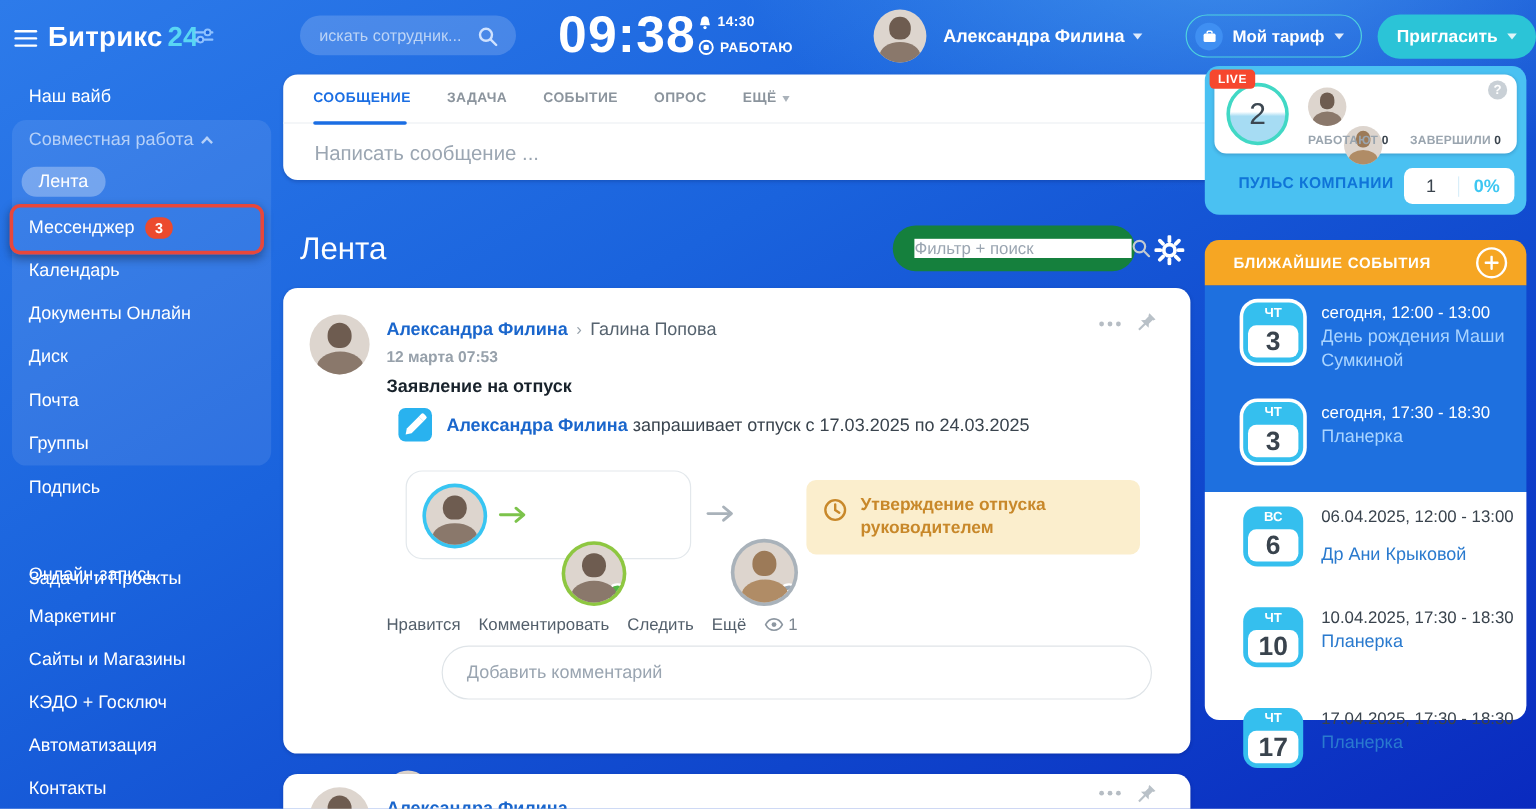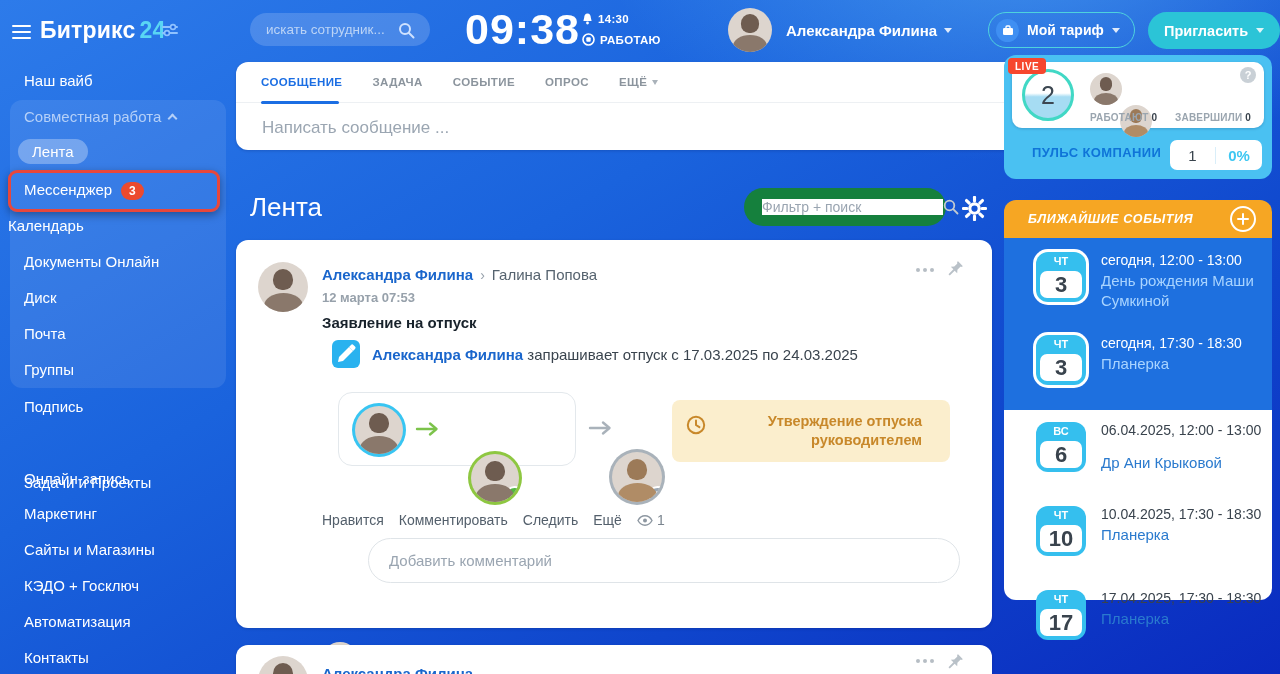--- a/index.html
+++ b/index.html
@@ -198,21 +198,21 @@
   <span>Совместная работа</span>
   <span class="chev-up"></span>
 </div>
 <div class="abs side-item" style="left:18px; top:139px;"><span class="lenta-pill">Лента</span></div>
 
 <div class="abs hl-box" style="left:8px; top:170px; width:212px; height:42px;"></div>
 <div class="abs side-item" style="left:24px; top:181px;">
   <span>Мессенджер</span><span class="msg-badge">3</span>
 </div>
 
-<div class="abs side-item" style="left:8px; top:217px;"><span>Календарь</span></div>
+<div class="abs side-item" style="left:24px; top:217px;"><span>Календарь</span></div>
 <div class="abs side-item" style="left:24px; top:253px;"><span>Документы Онлайн</span></div>
 <div class="abs side-item" style="left:24px; top:289px;"><span>Диск</span></div>
 <div class="abs side-item" style="left:24px; top:325px;"><span>Почта</span></div>
 <div class="abs side-item" style="left:24px; top:361px;"><span>Группы</span></div>
 <div class="abs side-item" style="left:24px; top:398px;"><span>Подпись</span></div>
 <div class="abs side-item" style="left:24px; top:434px;margin-top:40px;"><span>Задачи и Проекты</span></div>
 <div class="abs side-item" style="left:24px; top:470px;"><span>Онлайн-запись</span></div>
 <div class="abs side-item" style="left:24px; top:505px;"><span>Маркетинг</span></div>
 <div class="abs side-item" style="left:24px; top:541px;"><span>Сайты и Магазины</span></div>
 <div class="abs side-item" style="left:24px; top:577px;"><span>КЭДО + Госключ</span></div>
@@ -312,21 +312,21 @@
       </svg>
   </div>
   <div class="avatar abs alt ring-gray" style="left:376px; top:162px; width:50px; height:50px;">
     <span class="badge-dot" style="right:-5px; bottom:-3px; background:#9aa6b2;">
         <svg width="10" height="10" viewBox="0 0 10 10">
           <circle cx="5" cy="5" r="4" fill="none" stroke="#fff" stroke-width="1.3"></circle>
           <path d="M5 2.6 V5 L6.8 6.2" fill="none" stroke="#fff" stroke-width="1.3" stroke-linecap="round"></path>
         </svg>
       </span>
   </div>
-  <div class="abs chip" style="left:436px; top:160px; width:278px;text-align:right;">
+  <div class="abs chip" style="left:436px; top:160px; width:278px;">
     <span style="margin-top:3px;">
         <svg width="20" height="20" viewBox="0 0 20 20">
           <circle cx="10" cy="10" r="8.2" fill="none" stroke="#c8882a" stroke-width="2"></circle>
           <path d="M10 5.4 V10 L13.4 12.2" fill="none" stroke="#c8882a" stroke-width="2" stroke-linecap="round"></path>
         </svg>
       </span>
     <span class="chip-text">Утверждение отпуска руководителем</span>
   </div>
 
   <div class="abs" style="left:86px; top:272px; display:flex; align-items:center;">
@@ -376,21 +376,21 @@
     <div class="abs help-circle" style="right:8px; top:5px;">?</div>
   </div>
   <div class="abs live-badge" style="left:4px; top:3px;">LIVE</div>
   <div class="abs pulse-label" style="left:28px; top:90px;">ПУЛЬС КОМПАНИИ</div>
   <div class="abs pulse-box" style="left:166px; top:85px;">
     <span class="v1">1</span>
     <span class="v2">0%</span>
   </div>
 </div>
 
-<div class="abs events-header" style="left:1004px; top:200px; width:268px; height:38px;font-style:italic;">
+<div class="abs events-header" style="left:1004px; top:200px; width:268px; height:38px;">
   <span class="t">БЛИЖАЙШИЕ СОБЫТИЯ</span>
   <span class="plus-circle">
       <svg width="12" height="12" viewBox="0 0 12 12">
         <line x1="6" y1="1" x2="6" y2="11" stroke="#fff" stroke-width="2" stroke-linecap="round"></line>
         <line x1="1" y1="6" x2="11" y2="6" stroke="#fff" stroke-width="2" stroke-linecap="round"></line>
       </svg>
     </span>
 </div>
 <div class="abs ev-blue" style="left:1004px; top:238px; width:268px; height:172px;">
   <div class="ev-row" style="top:14px;">

